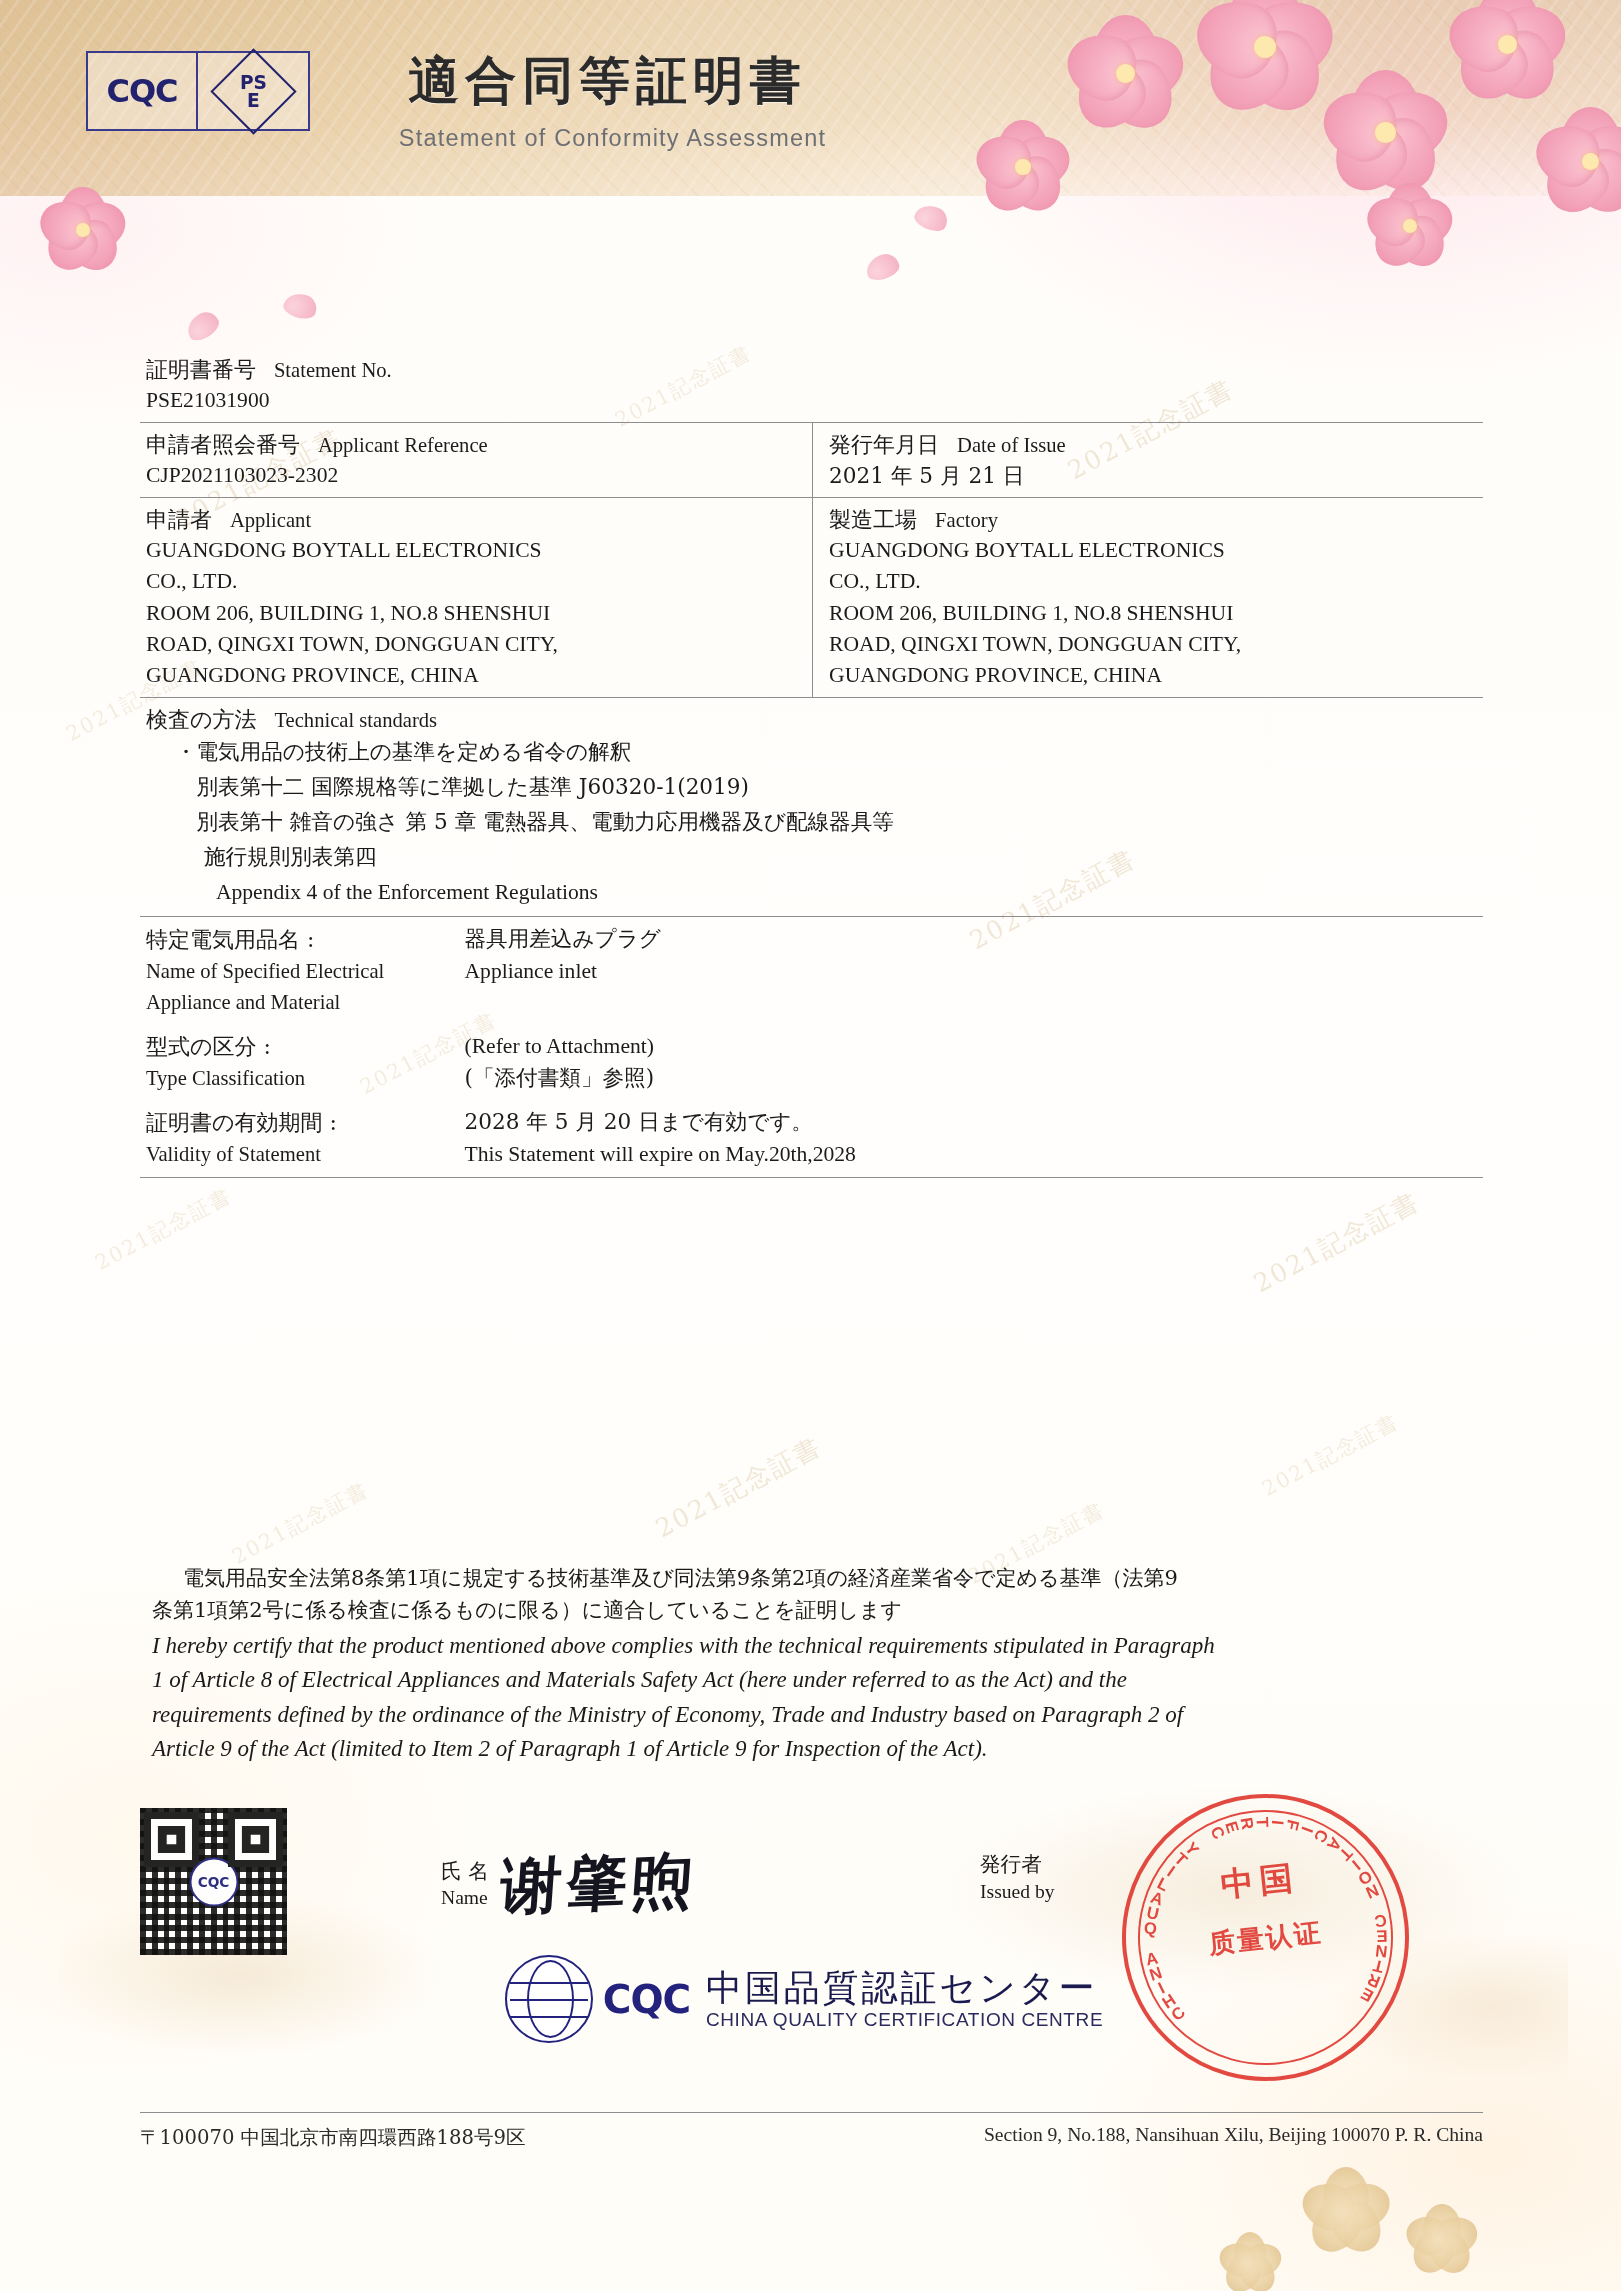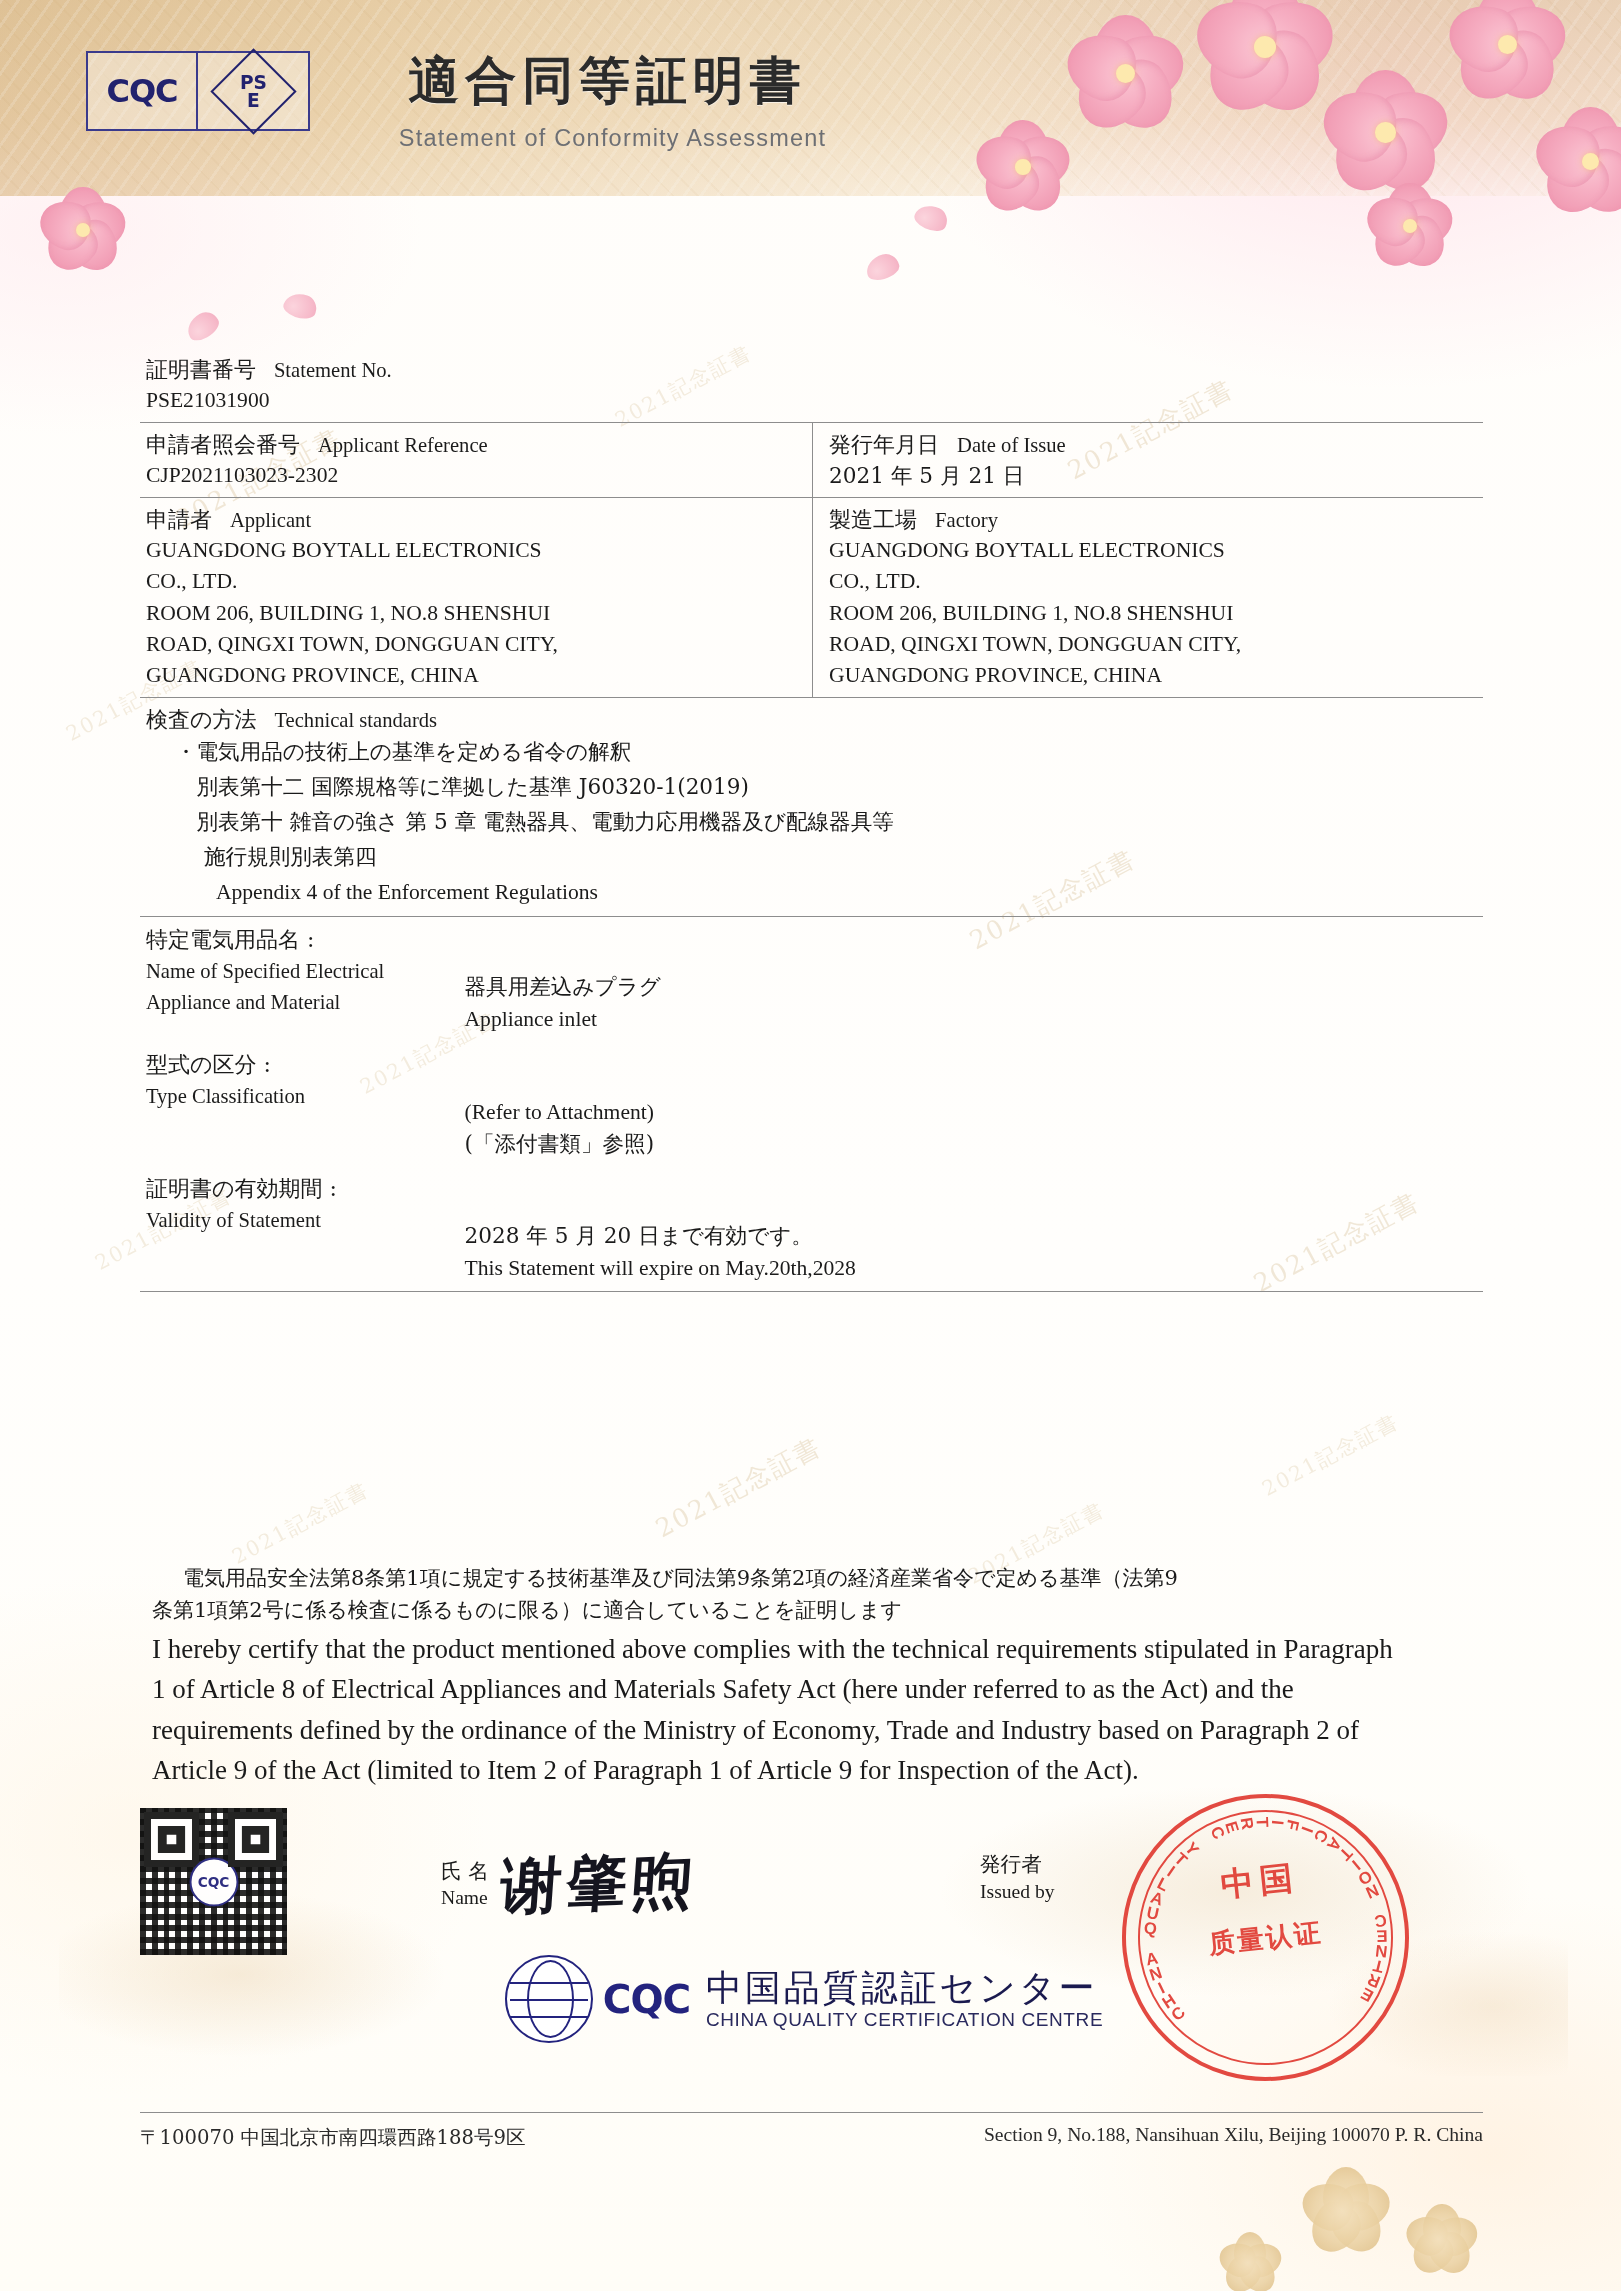--- a/index.html
+++ b/index.html
@@ -241,42 +241,43 @@
 
   
   .spec {
     display: flex;
     padding: 5.9px 0 3.9px 5.9px;
   }
   .spec-label {
     width: 299px;
     flex: 0 0 299px;
   }
-  .spec-value { flex: 1; padding-left: 19.6px; margin-top: 48px; }
+  .spec-value { flex: 1; padding-left: 19.6px; }
   .spec-row { margin-bottom: 2px; }
   .ln { line-height: 1.5; }
 
   
   .declaration {
     position: absolute;
     left: 152px;
     top: 1563px;
     width: 1318px;
   }
   .decl-jp {
     font-family: "DejaVu Serif", serif;
     font-size: 21px;
     line-height: 1.52;
     text-indent: 31px;
   }
   .decl-en {
     font-family: "Liberation Serif", serif;
-    font-size: 27px;
+    font-size: 23px;
     line-height: 1.5;
     margin-top: 2px;
+    font-style: italic;
   }
   .decl-en div:first-child { text-indent: 0; }
 
   
   .qr {
     position: absolute;
     left: 140px; top: 1808px;
     width: 147px; height: 147px;
     background:
       repeating-linear-gradient(90deg, #1c1c1c 0 5.9px, #ffffff 5.9px 11.8px),

